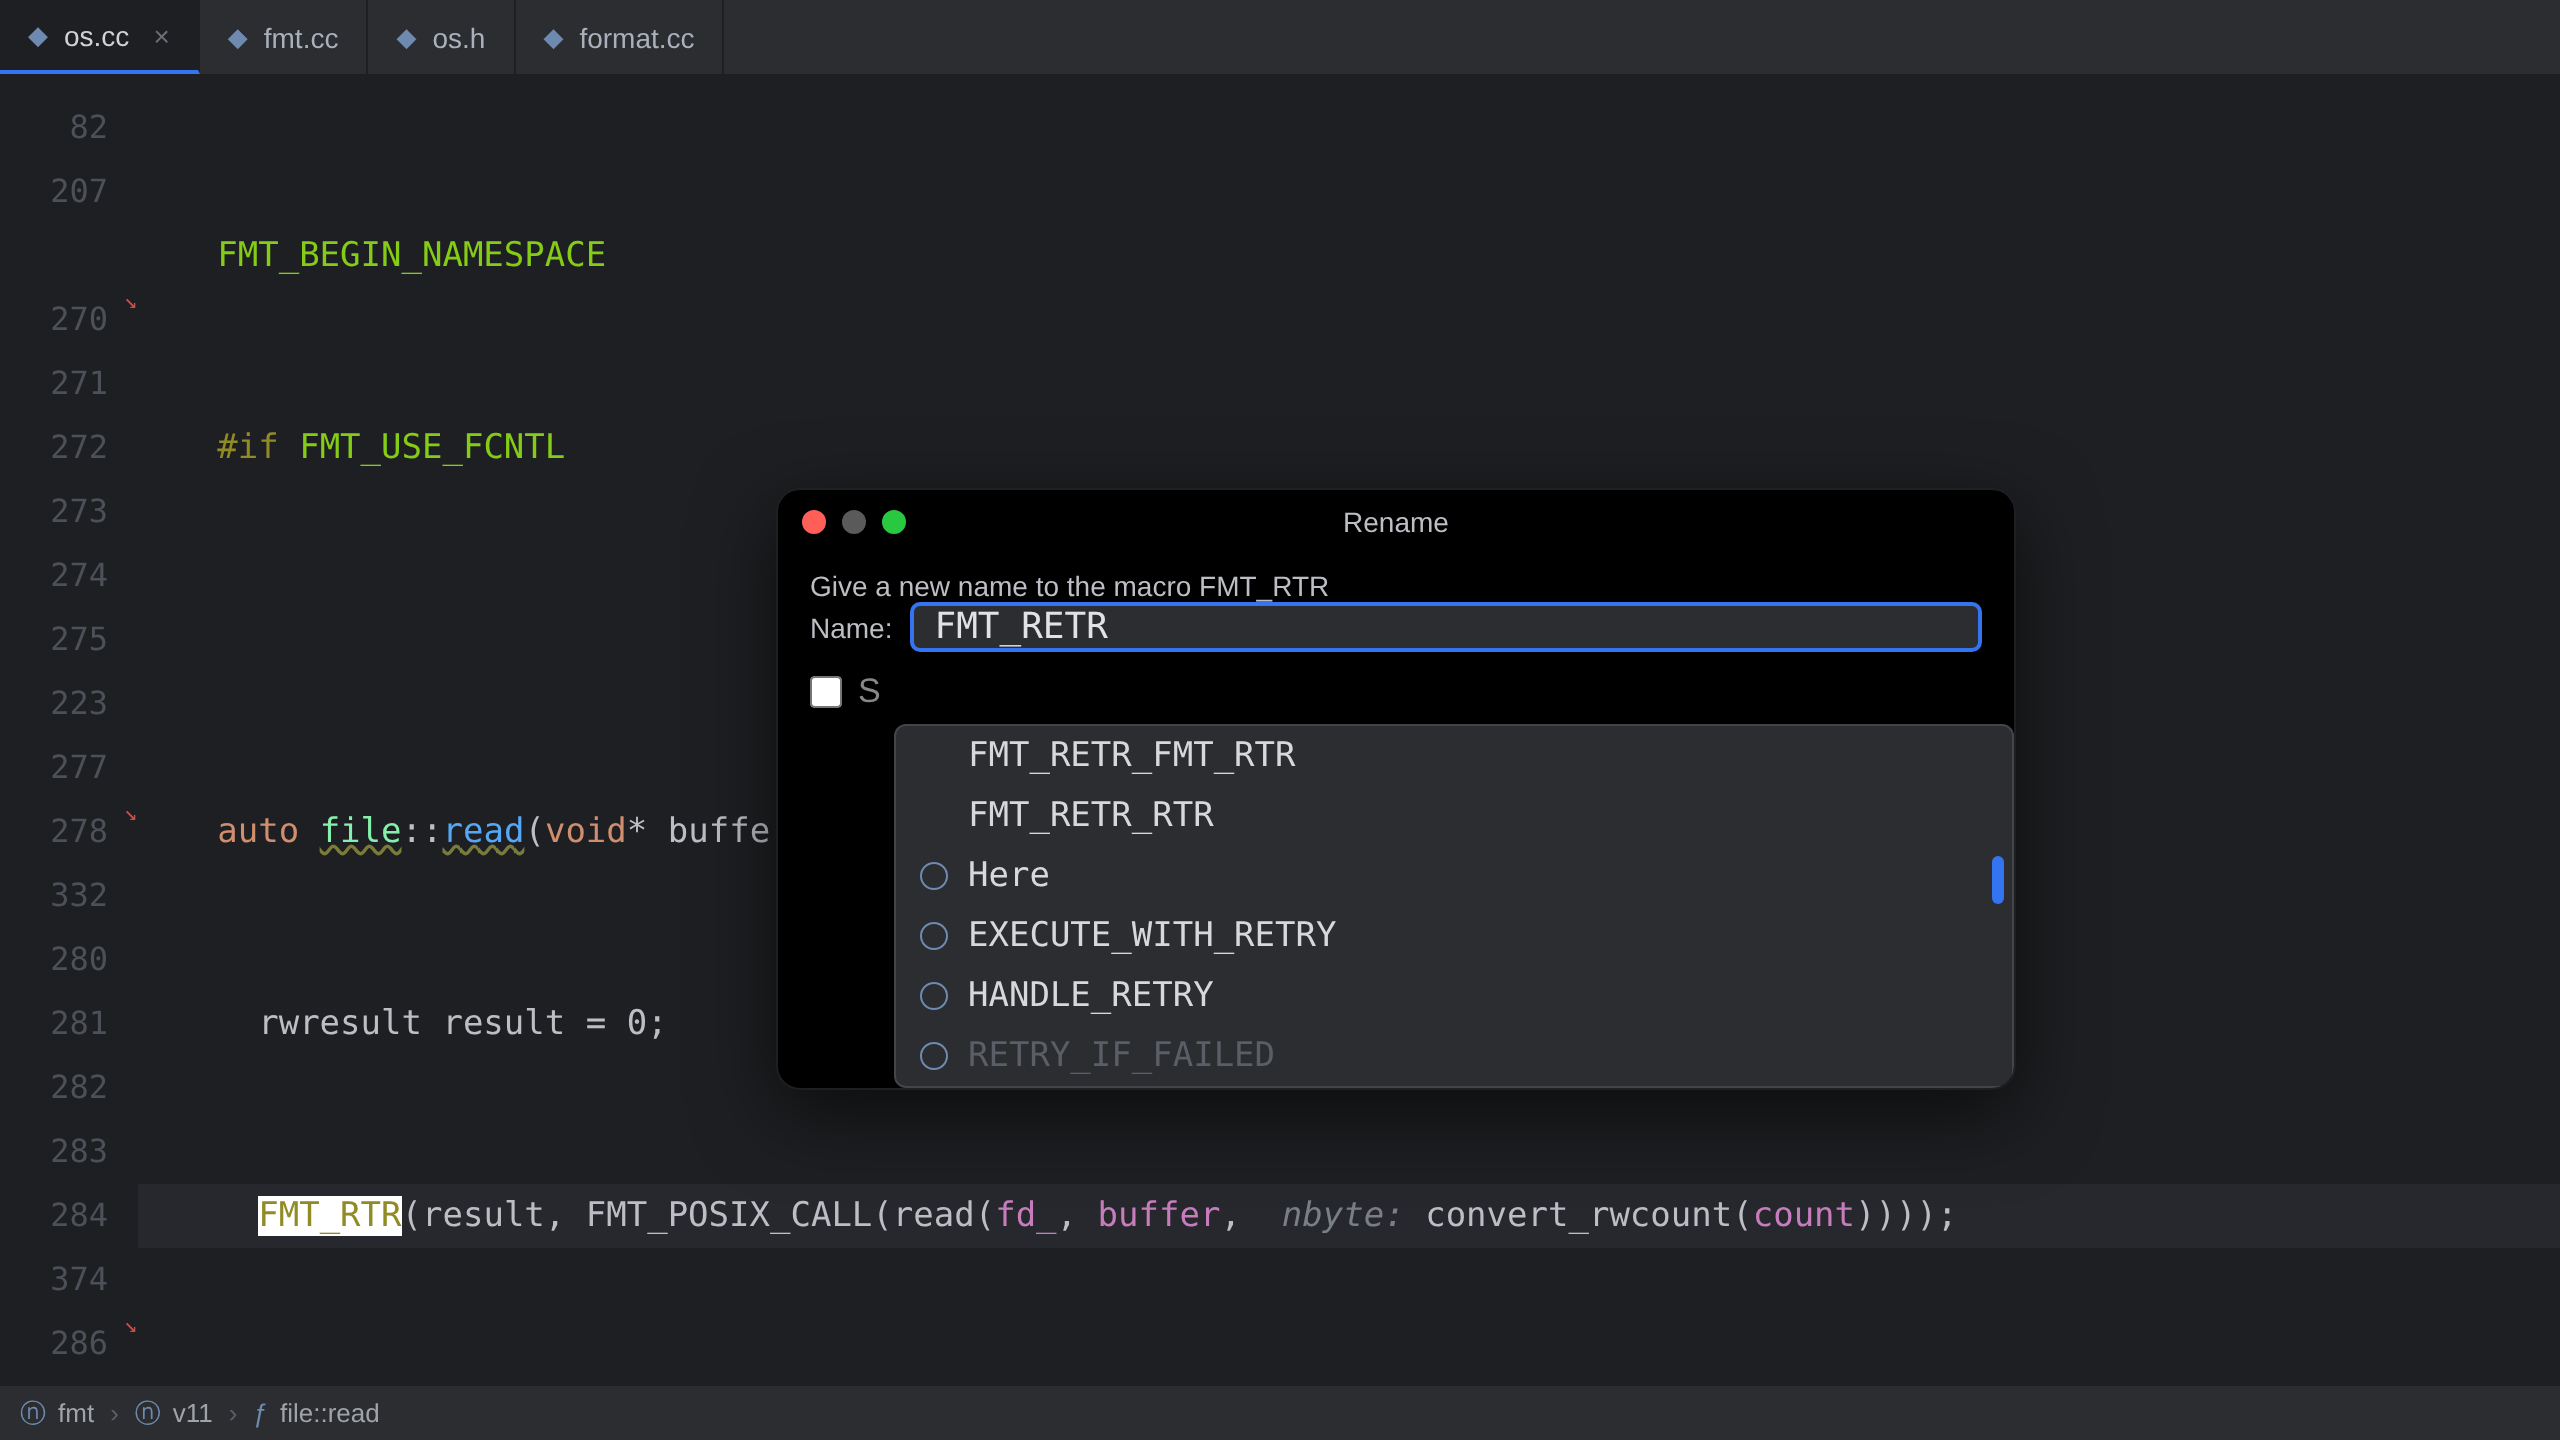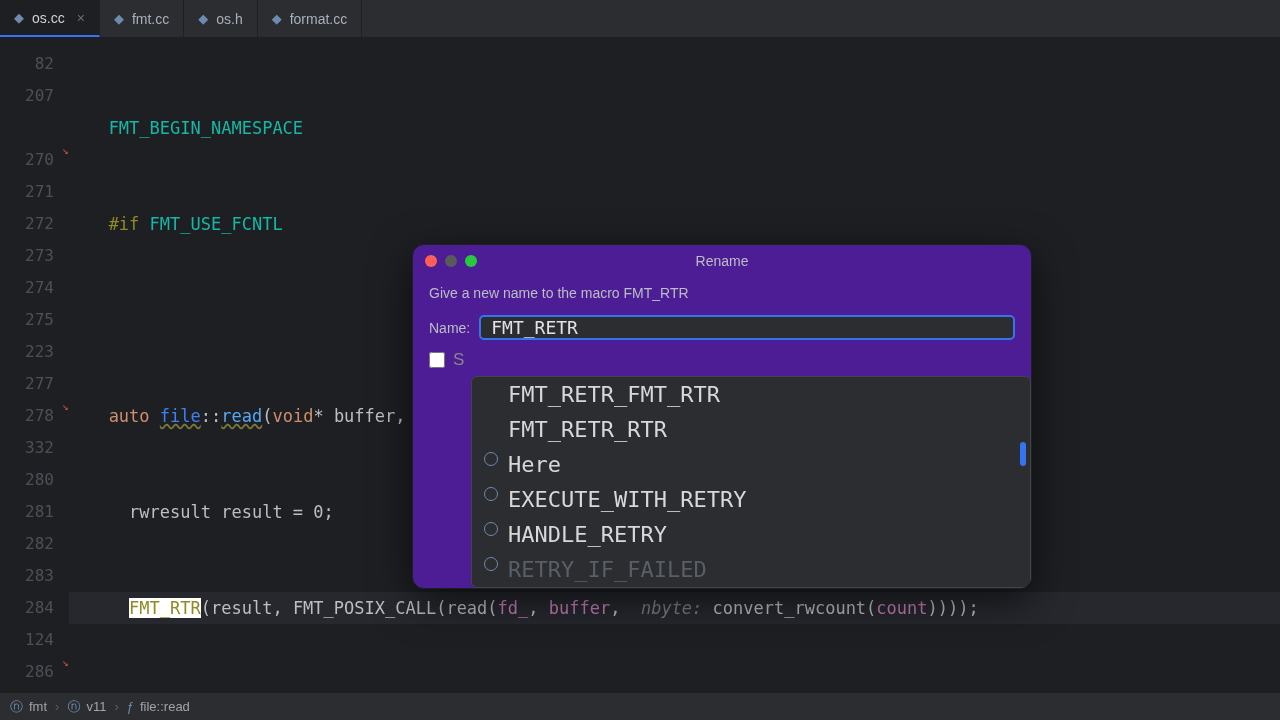--- a/index.html
+++ b/index.html
@@ -68,54 +68,54 @@
   line-height: 32px;
   white-space: pre;
   position: relative;
 }
 .line { height: 32px; }
 .line.hl { background: #26282e; margin-left:-40px; padding-left:40px; margin-right:-200px;}
 
 
 .kw { color: #cf8e6d; }
 .fn-u { color:#56a8f5; text-decoration: underline wavy #7a7a3a; }
-.id { color: #3b82f6; }
-.macro { color: #14b8a6; }
+.id { color: #86efac; }
+.macro { color: #84cc16; }
 .macro-hl { color:#908b25; background:#ffffff;}
 .pp { color: #908b25; }
 .param { font-style: italic; color: #7a7e85; }
 .underline { text-decoration: underline wavy #7a7a3a; }
 .var-p { color:#c77dbb;}
 .field { color:#c77dbb;}
 
 
 .dialog {
   position: absolute;
-  left: 412px;
+  left: 388px;
   top: 244px;
   width: 620px;
-  background: #4c1d95;
+  background: #000000;
   border: 1px solid #1e1f22;
   border-radius: 12px;
   box-shadow: 0 12px 40px rgba(0,0,0,0.6);
   font-family: -apple-system, sans-serif;
   overflow: hidden;
 }
 .dialog-titlebar {
   height: 32px;
   display: flex;
   align-items: center;
   position: relative;
 }
 .traffic { position:absolute; left:12px; display:flex; gap:8px;}
 .traffic span { width:12px; height:12px; border-radius:50%; display:block;}
 .tl-r{background:#ff5f57;} .tl-y{background:#5a5a5a;} .tl-g{background:#28c840;}
 .dialog-title { margin:0 auto; color:#bcbec4; font-size:14px;}
 .dialog-body { padding: 8px 16px 0 16px; }
-.dialog-desc { color:#bcbec4; font-size:14px; margin-bottom:14px;}
+.dialog-desc { color:#bcbec4; font-size:14px; }
 .name-row { display:flex; align-items:center; gap:9px; }
 .name-label { color:#bcbec4; font-size:14px;}
 .name-input {
   flex:1;
   background:#2b2d30;
   border: 2px solid #3574f0;
   border-radius:5px;
   padding: 0 10px;
   color:#e0e2e6;
   font-family: "Menlo", monospace;
@@ -128,25 +128,25 @@
   margin-left: 58px;
   margin-top: 6px;
   margin-bottom: 0;
   background:#2b2d30;
   border: 1px solid #43454a;
   border-radius:6px;
   overflow:hidden;
   position:relative;
 }
 .sugg-item {
-  display:flex; 
+  display:flex; align-items:center;
   padding: 5px 12px;
   color:#d6d8dc;
   font-family:"Menlo",monospace;
-  font-size:22px;
+  font-size:17px;
   gap:10px;
   cursor:pointer;
 }
 .sugg-item.cut { color:#5a5e66;}
 .sugg-icon { width:14px; height:14px; border:1.5px solid #6e8ab0; border-radius:50%; display:inline-block;}
 .sugg-spacer { width:14px; display:inline-block;}
 .sugg-scroll { position:absolute; right:4px; top:65px; width:6px; height:24px; background:#3574f0; border-radius:3px;}
 
 
 .status-bar {
@@ -201,21 +201,21 @@
     <div class="ln">275</div>
     <div class="ln">223</div>
     <div class="ln">277</div>
     <div class="ln">278</div>
     <div class="ln">332</div>
     <div class="ln">280</div>
     <div class="ln">281</div>
     <div class="ln">282</div>
     <div class="ln">283</div>
     <div class="ln">284</div>
-    <div class="ln">124</div>
+    <div class="ln">374</div>
     <div class="ln">286</div>
     <div class="ln">287</div>
   </div>
   <div class="mark-col">
     <div class="mark"></div>
       <div class="mark"></div>
       <div class="mark"></div>
     <div class="mark">
         <span class="arrow">↘</span>
       </div>

